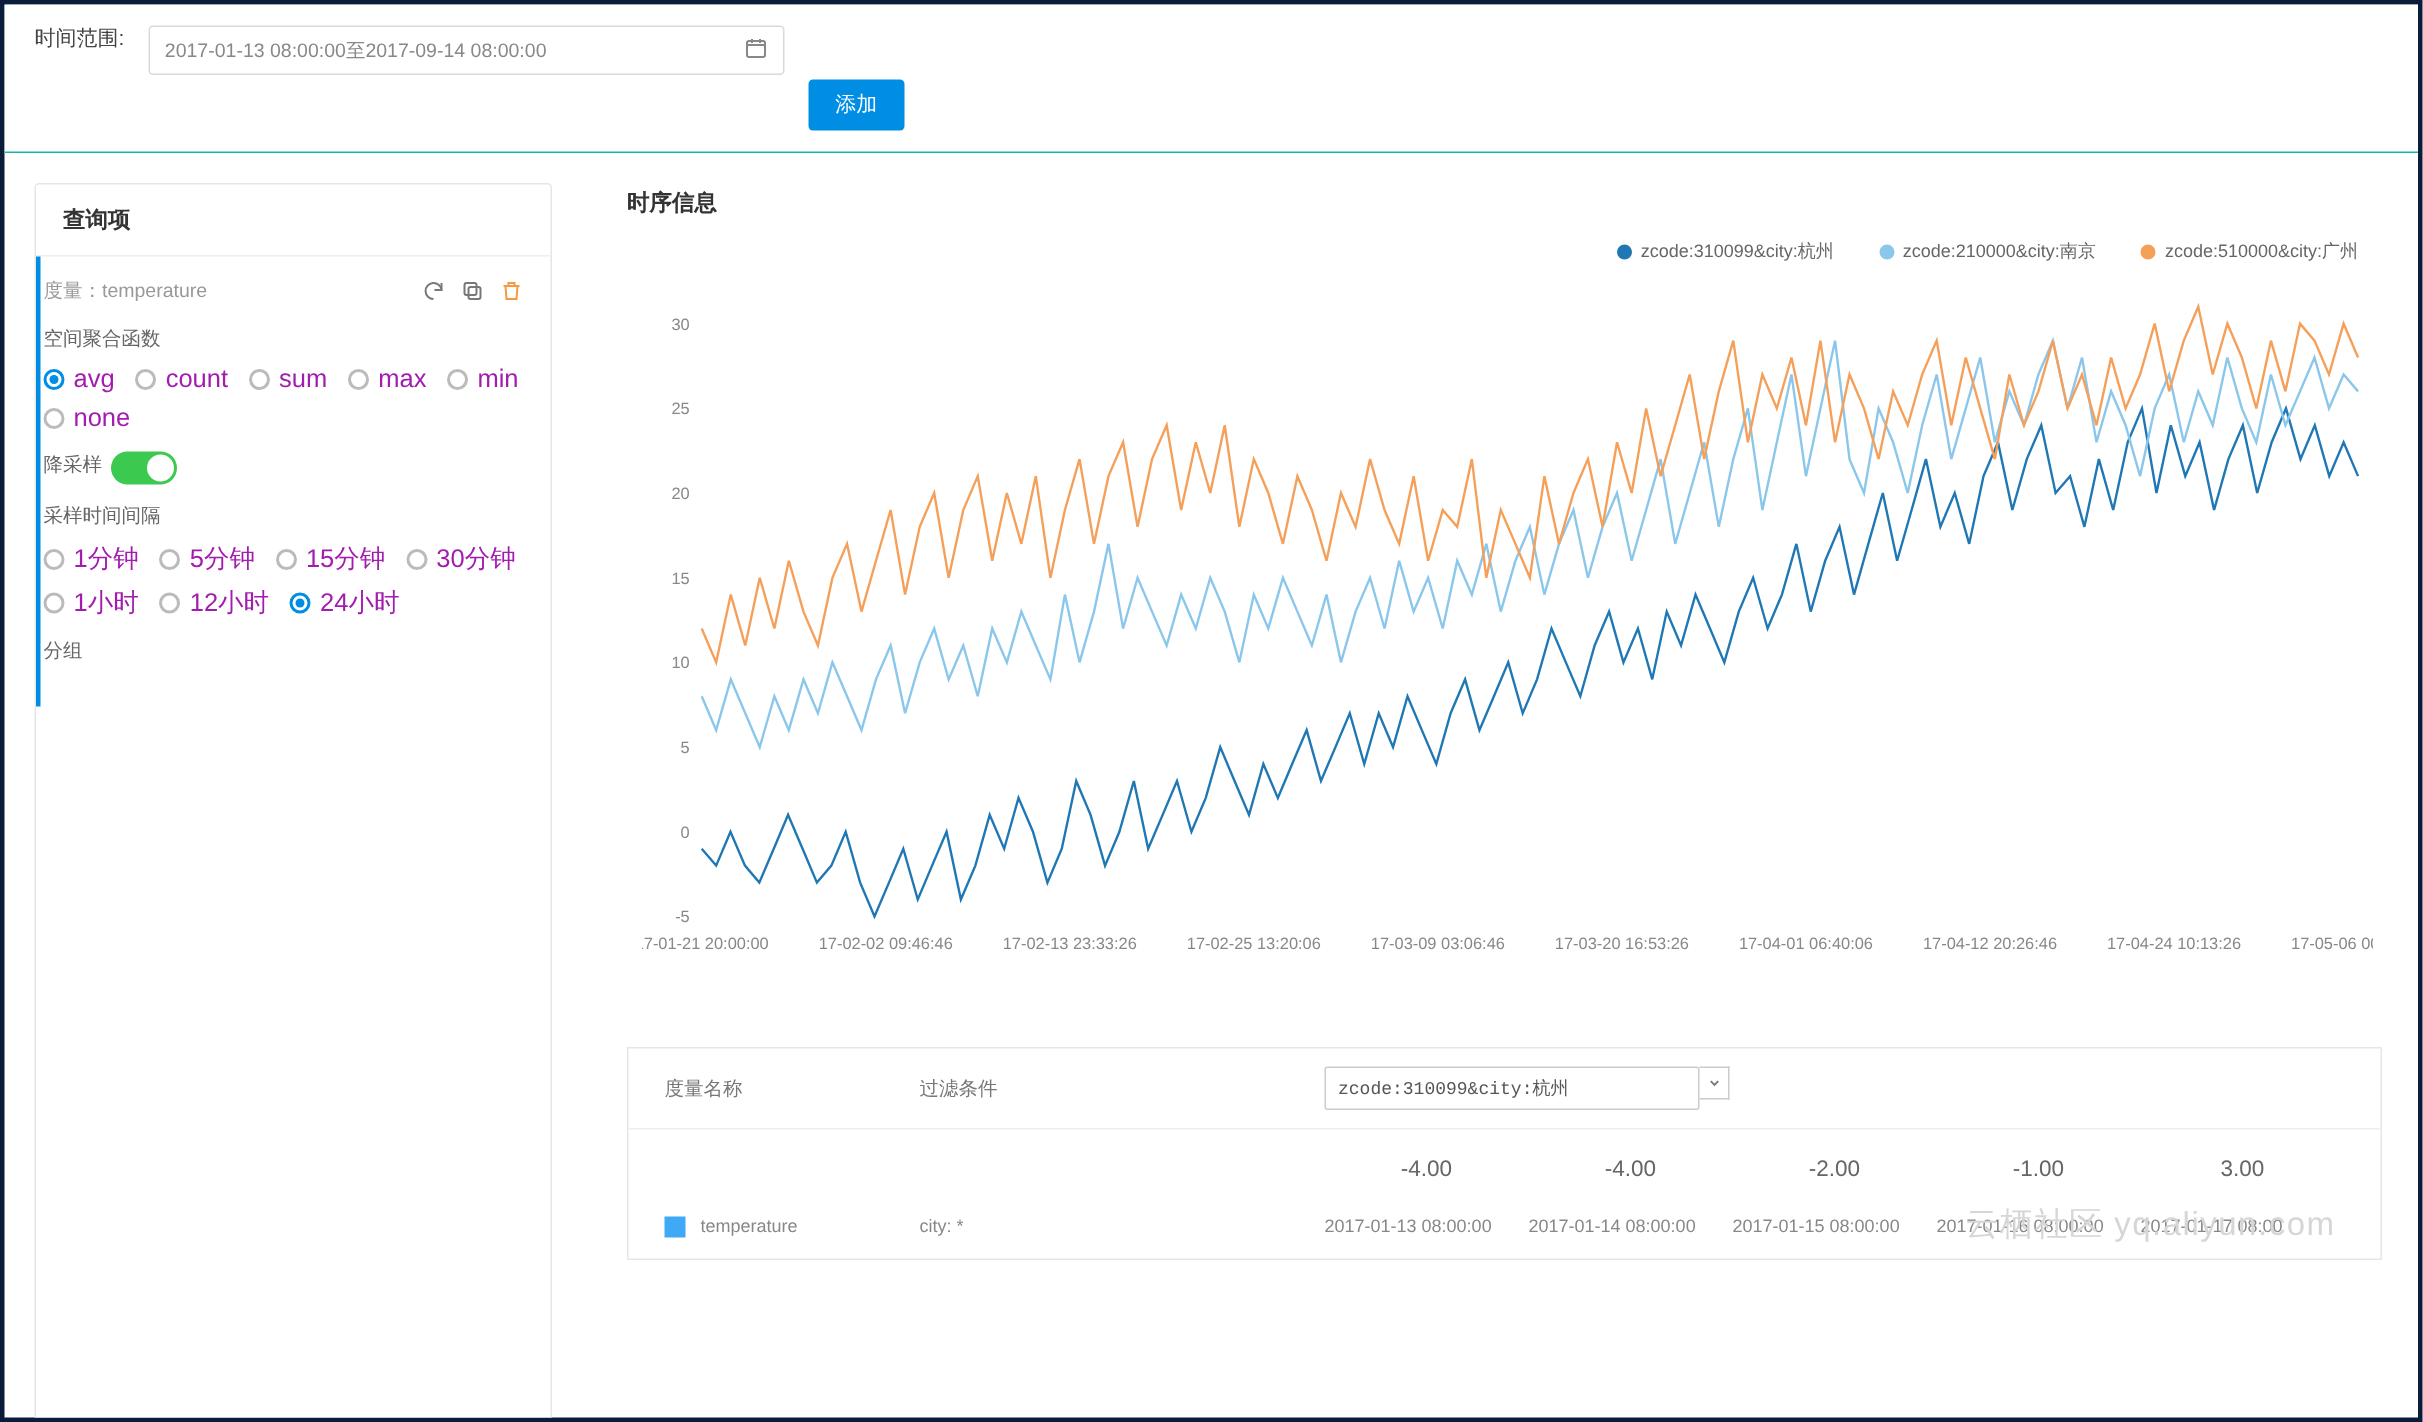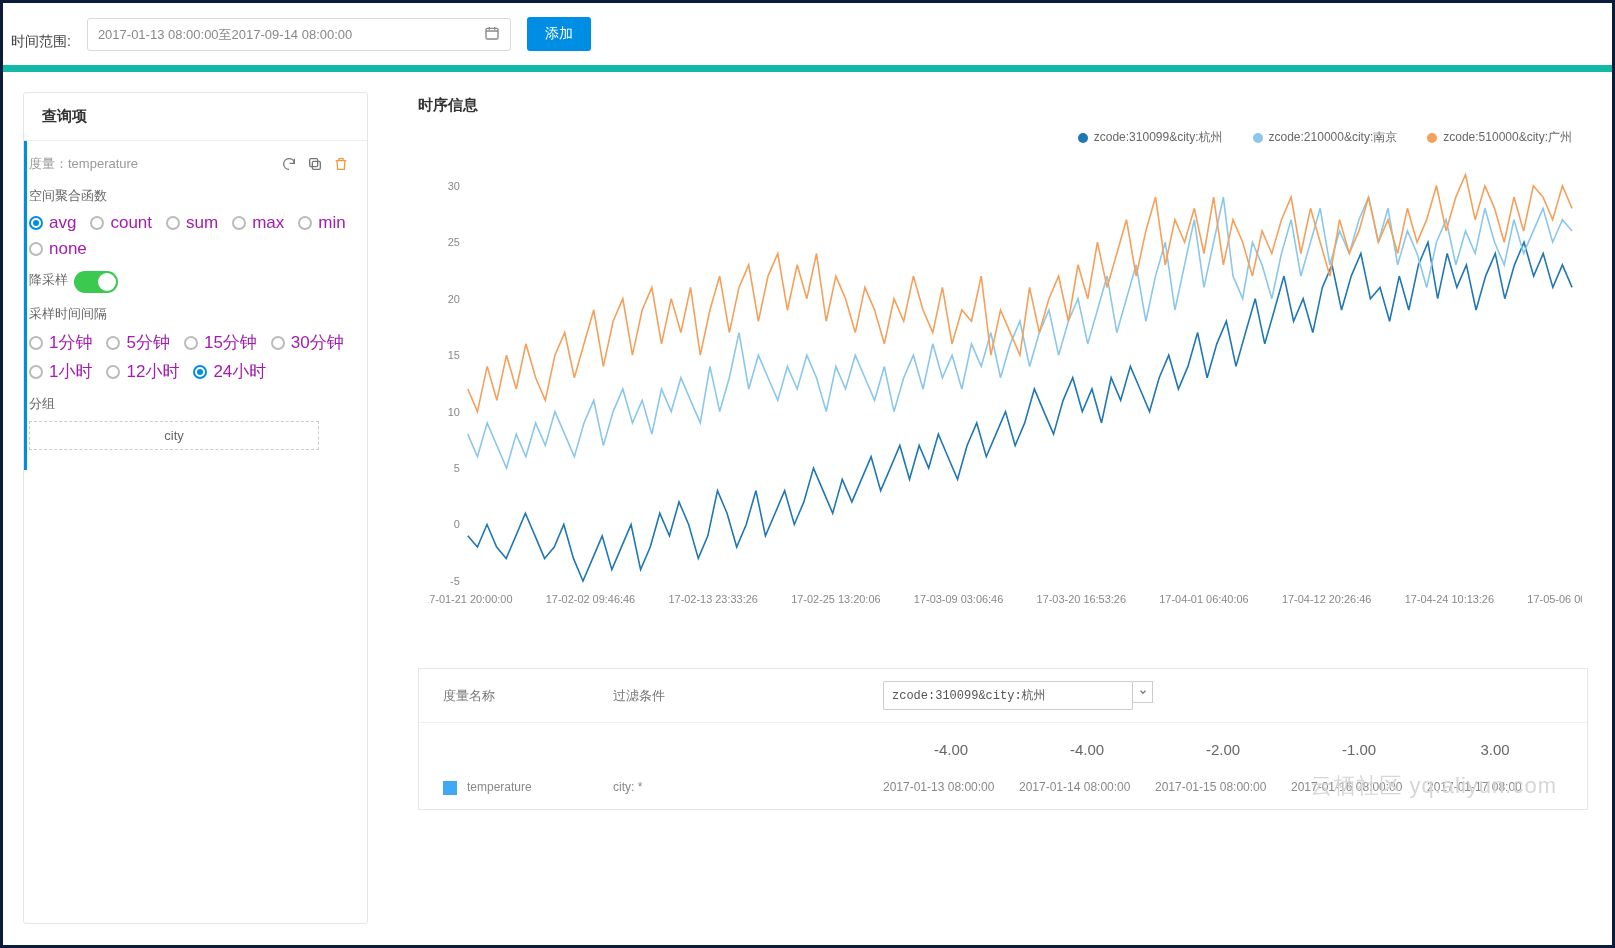--- a/index.html
+++ b/index.html
@@ -9,25 +9,25 @@
     color: #333;
     background: #fff;
     border: 3px solid #0b1b3a;
     width: 1615px;
     height: 948px;
     overflow: hidden;
   }
 
   
   .topbar {
-    padding: 14px 8px;
+    padding: 14px 20px;
     display: flex;
-    align-items: flex-end;
+    align-items: flex-start;
     gap: 16px;
-    border-bottom: 7px solid #14b8a6;
+    border-bottom: 1px solid #14b8a6;
     background: #fff;
   }
   .topbar-label { color: #444; font-size: 14px; }
   .date-picker-wrap {
     display: flex;
     align-items: center;
     border: 1px solid #d9d9d9;
     border-radius: 3px;
     padding: 6px 10px;
     width: 424px;
@@ -48,20 +48,21 @@
     display: inline-block;
   }
   .btn-primary {
     background: #008de4;
     color: #fff;
     border: none;
     border-radius: 3px;
     padding: 8px 18px;
     font-size: 14px;
     cursor: pointer;
+    margin-top: 36px;
   }
 
   
   .main {
     display: flex;
     gap: 20px;
     padding: 20px;
     height: calc(100% - 70px);
   }
 
@@ -300,21 +301,20 @@
             <span class="dot"></span>
             <span>12小时</span>
           </div>
           <div class="radio selected">
             <span class="dot"></span>
             <span>24小时</span>
           </div>
         </div>
 
       <div class="section-title">分组</div>
-      <div class="tag-box">city</div>
     </div>
   </div>
 
   <div class="chart-panel">
     <div class="chart-title">时序信息</div>
     <div class="legend" id="legend">
         <div class="legend-item">
           <span class="legend-swatch" style="background:#1f77b4"></span>
           <span>zcode:310099&amp;city:杭州</span>
         </div>

